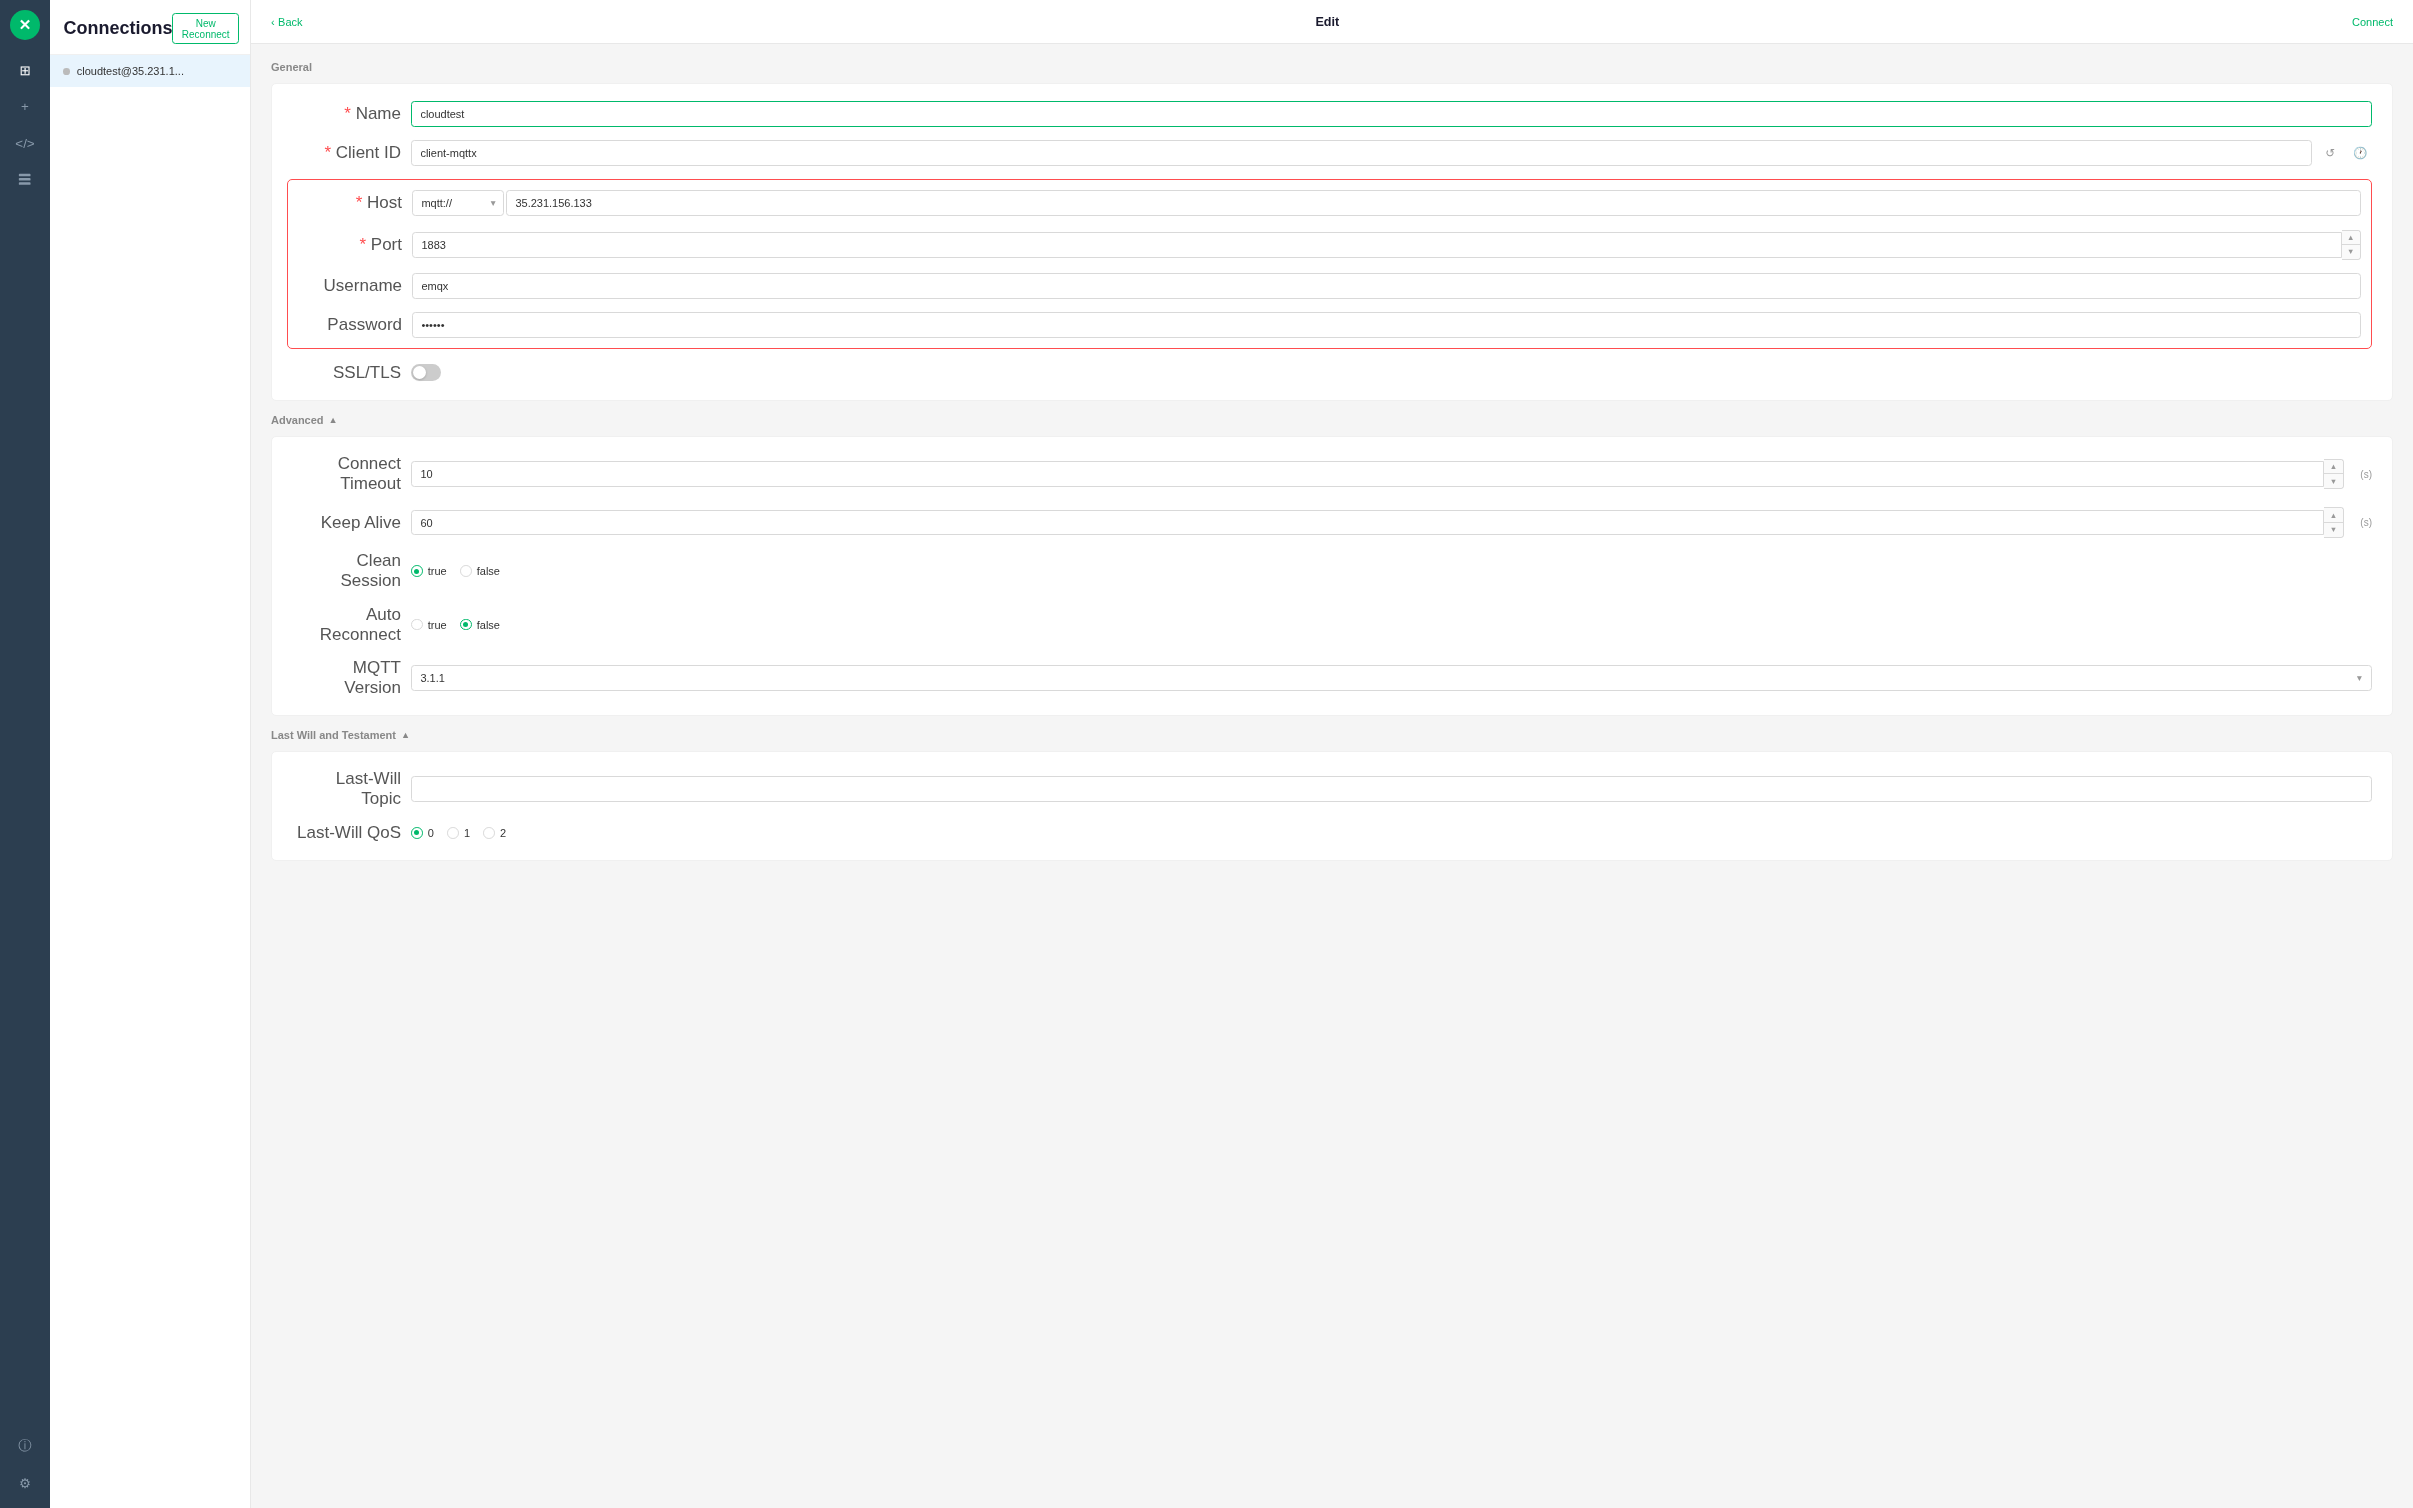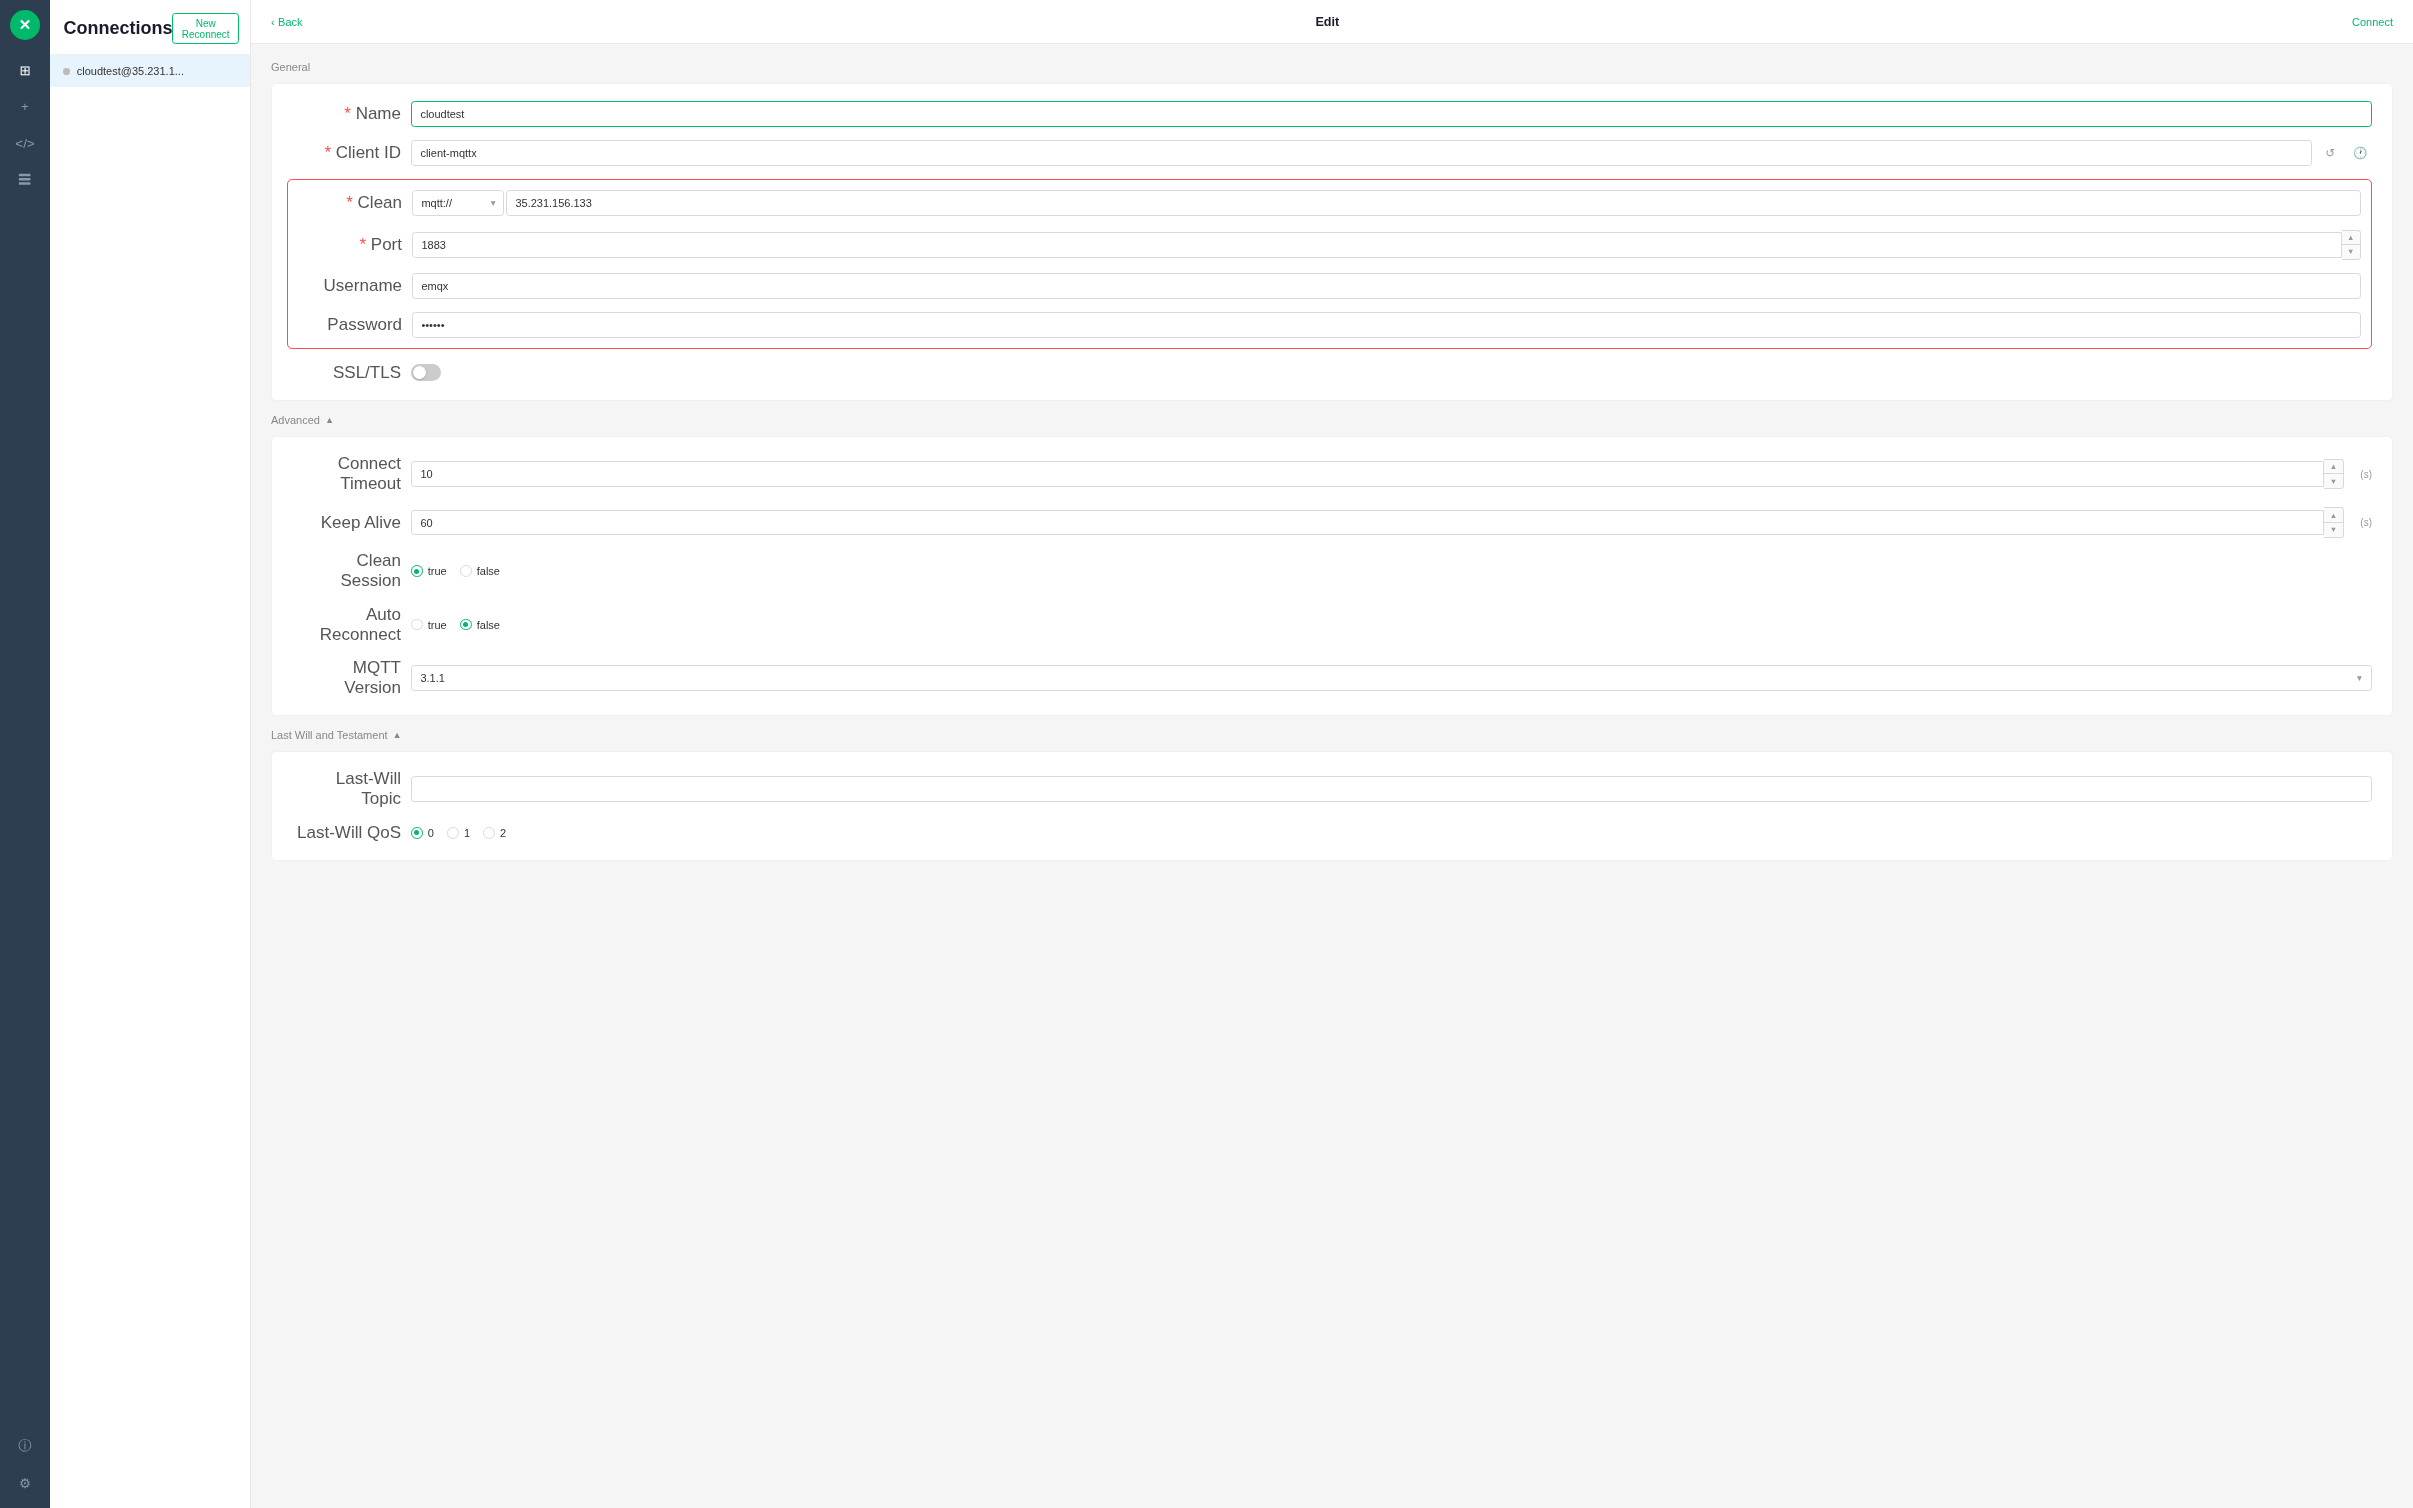--- a/index.html
+++ b/index.html
@@ -129,21 +129,21 @@
     .form-area {
       flex: 1;
       overflow-y: auto;
       padding: 17px 20px;
     }
 
     .section-title {
       font-size: 11px;
       color: #888;
       margin-bottom: 10px;
-      font-weight: 400;
+      font-weight: 700;
     }
     .section-title.with-toggle {
       display: flex; align-items: center; gap: 5px;
     }
     .section-title .chevron { font-size: 9.2px; }
 
     .card {
       background: #fff;
       border-radius: 5px;
       padding: 17px 20px;
@@ -373,21 +373,21 @@
         <div class="client-id-row" style="flex:1;">
           <input class="form-input" type="text" value="client-mqttx" style="flex: 1 1 0%;">
           <div class="icon-btn" title="Refresh">↺</div>
           <div class="icon-btn" title="Timestamp">🕐</div>
         </div>
       </div>
 
       <div class="highlight-box">
 
         <div class="form-row">
-          <label class="form-label required">Clean</label>
+          <label class="form-label required">Host</label>
           <div class="host-group">
             <div class="host-protocol">
               <select>
                 <option>mqtt://</option>
                 <option>mqtts://</option>
                 <option>ws://</option>
                 <option>wss://</option>
               </select>
               <span class="select-arrow">▼</span>
             </div>

